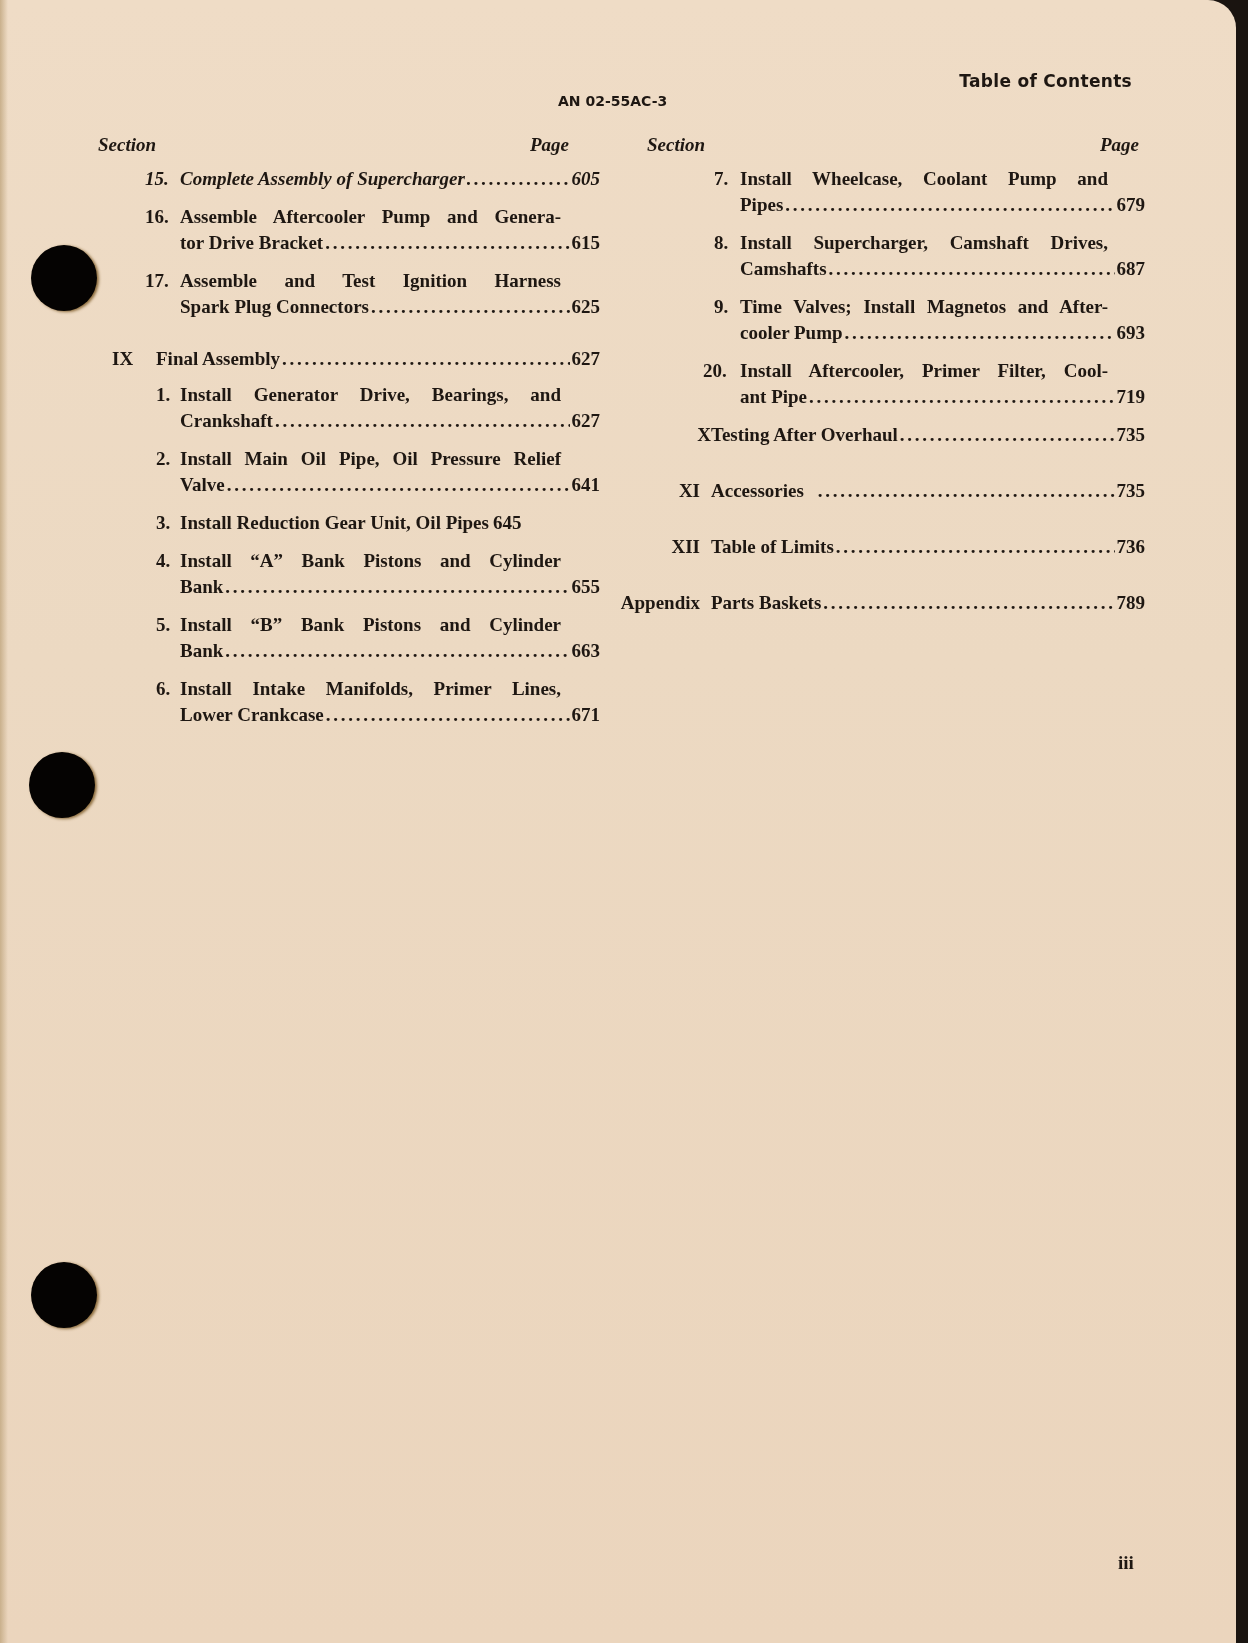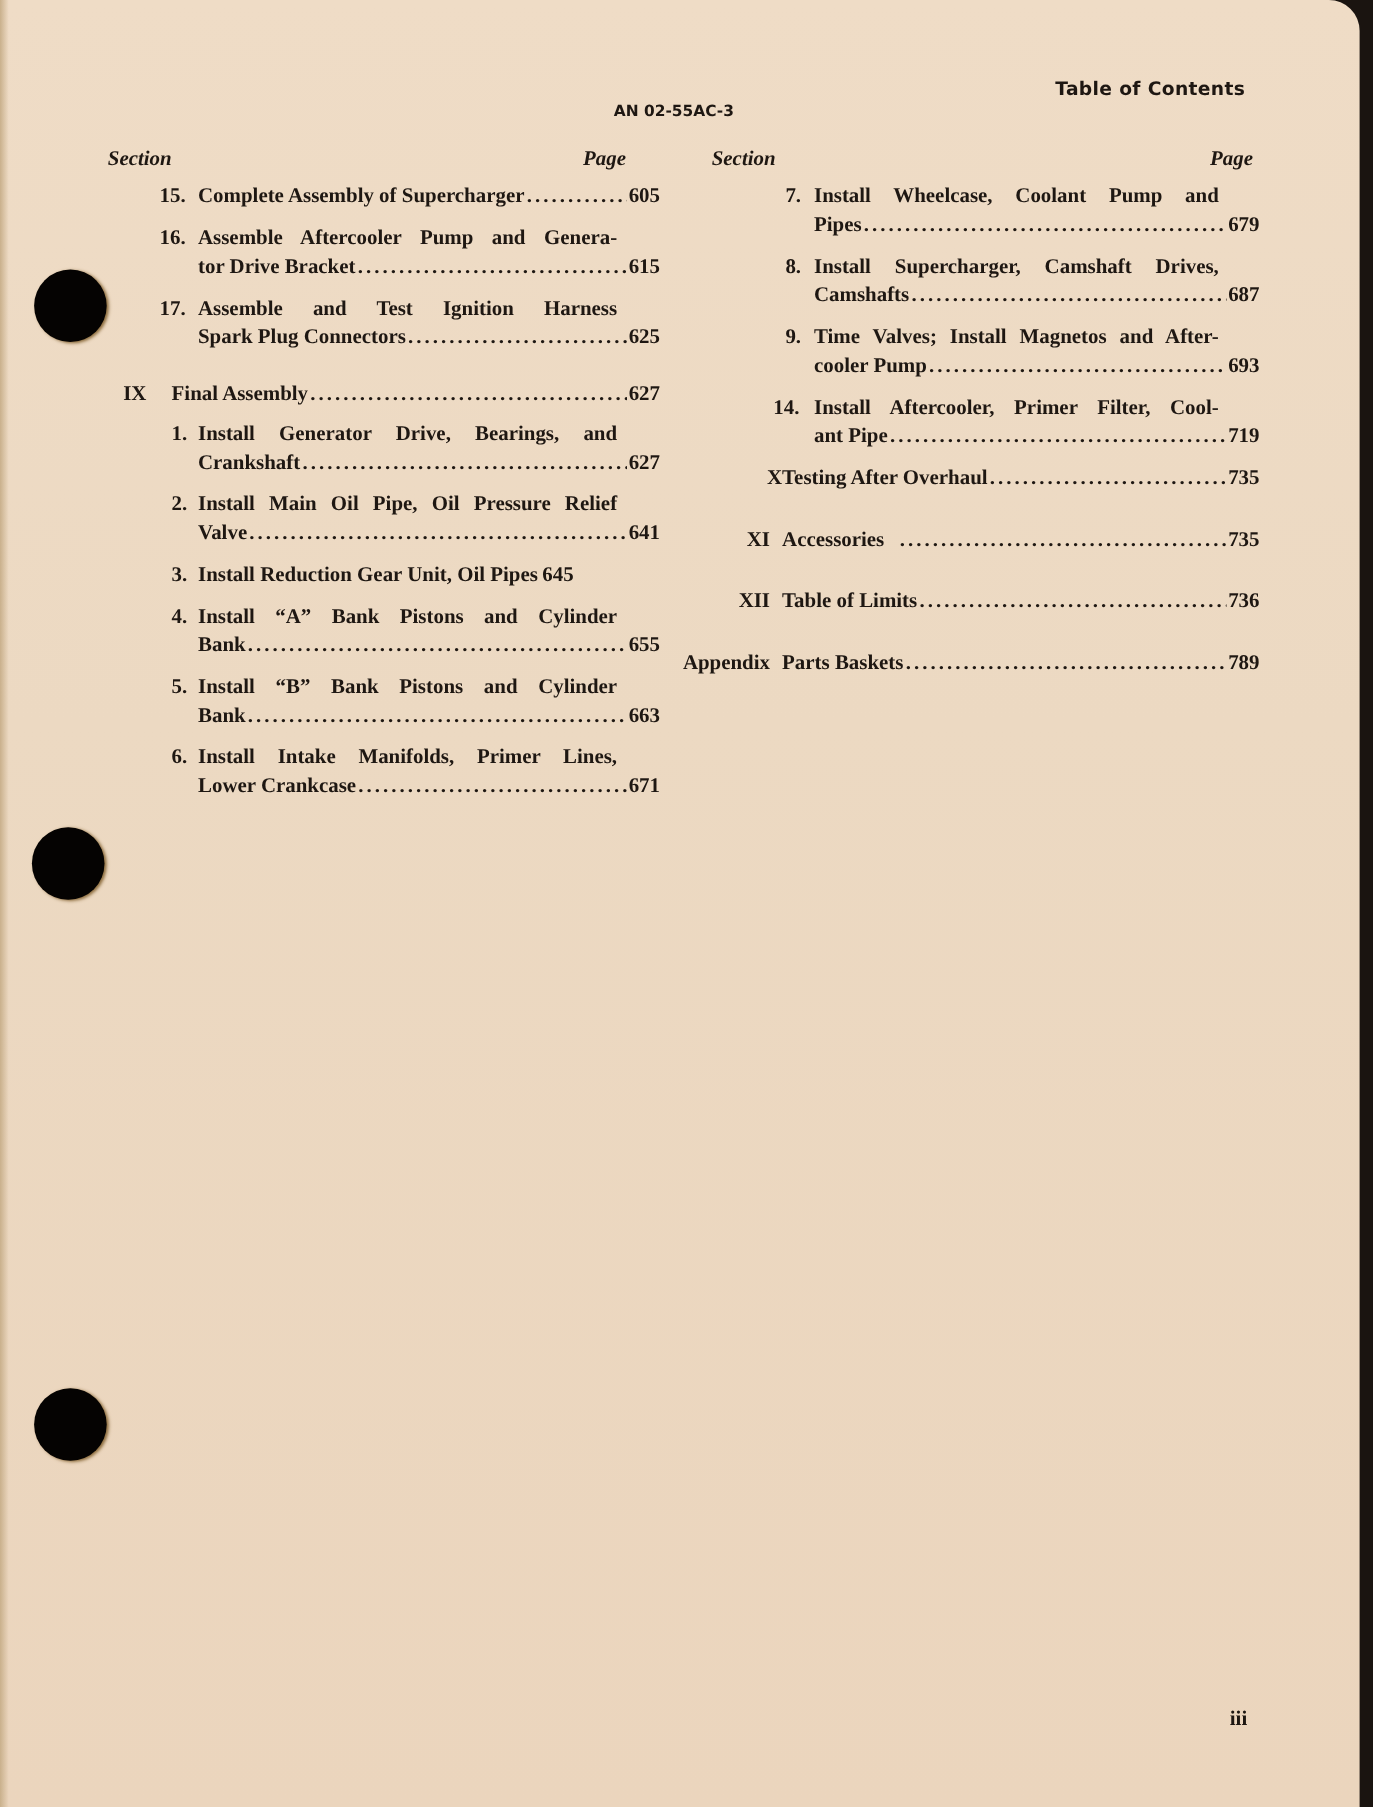--- a/index.html
+++ b/index.html
@@ -68,21 +68,21 @@
   <div class="hdr-doc">AN 02-55AC-3</div>
 
   <div class="colhead" style="left:98px;">Section</div>
   <div class="colhead" style="left:530px;">Page</div>
   <div class="colhead" style="left:647px;">Section</div>
   <div class="colhead" style="left:1100px;">Page</div>
 
   <div class="col col-left">
 
 
-    <div class="entry" style="margin-left:80px; margin-bottom:12px;">
+    <div class="entry" style="margin-left:80px; margin-bottom:12px;font-style:italic;">
       <span class="num" style="left:-35px;">15.</span>
       <div class="line" style="width:420px;">
           <span class="t">Complete Assembly of Supercharger</span>
           <span class="dots"></span>
           <span class="pg">605</span>
         </div>
     </div>
 
     <div class="entry" style="margin-left:80px; margin-bottom:12px;">
       <span class="num" style="left:-35px;">16.</span>
@@ -199,21 +199,21 @@
       <span class="just" style="width:368px;">Time Valves; Install Magnetos and After-</span>
       <div class="line" style="width:405px;">
           <span class="t">cooler Pump</span>
           <span class="dots"></span>
           <span class="pg">693</span>
         </div>
     </div>
 
 
     <div class="entry" style="margin-left:100px; margin-bottom:12px;">
-      <span class="num" style="left:-37px;">14.</span>
+      <span class="num" style="left:-37px;">20.</span>
       <span class="just" style="width:368px;">Install Aftercooler, Primer Filter, Cool-</span>
       <div class="line" style="width:405px;">
           <span class="t">ant Pipe</span>
           <span class="dots"></span>
           <span class="pg">719</span>
         </div>
     </div>
 
 
     <div class="entry" style="margin-left:71px; margin-bottom:30px;">

